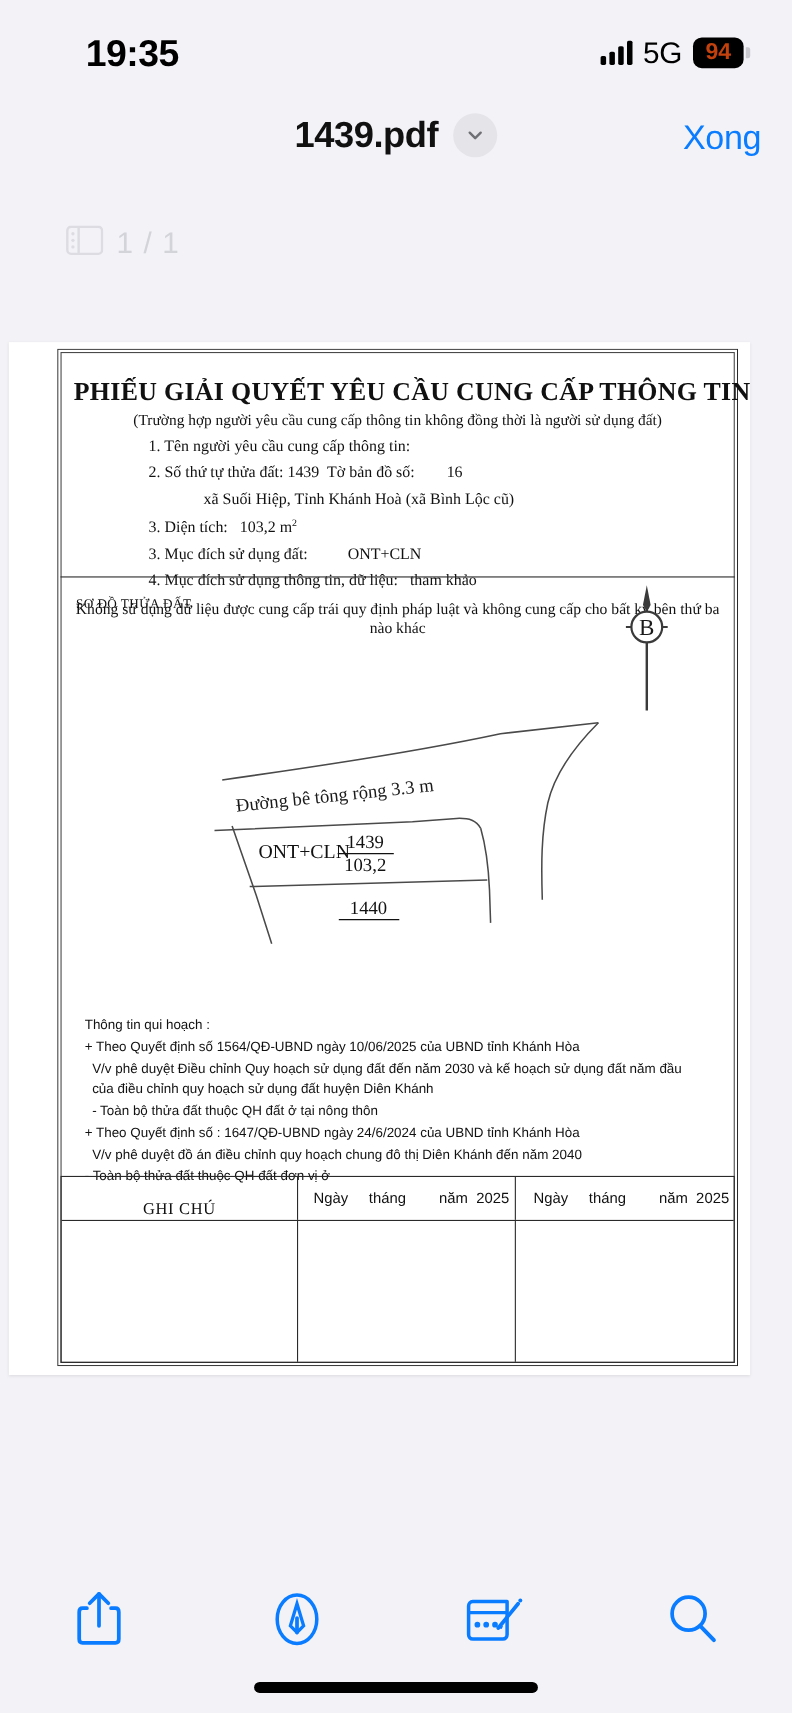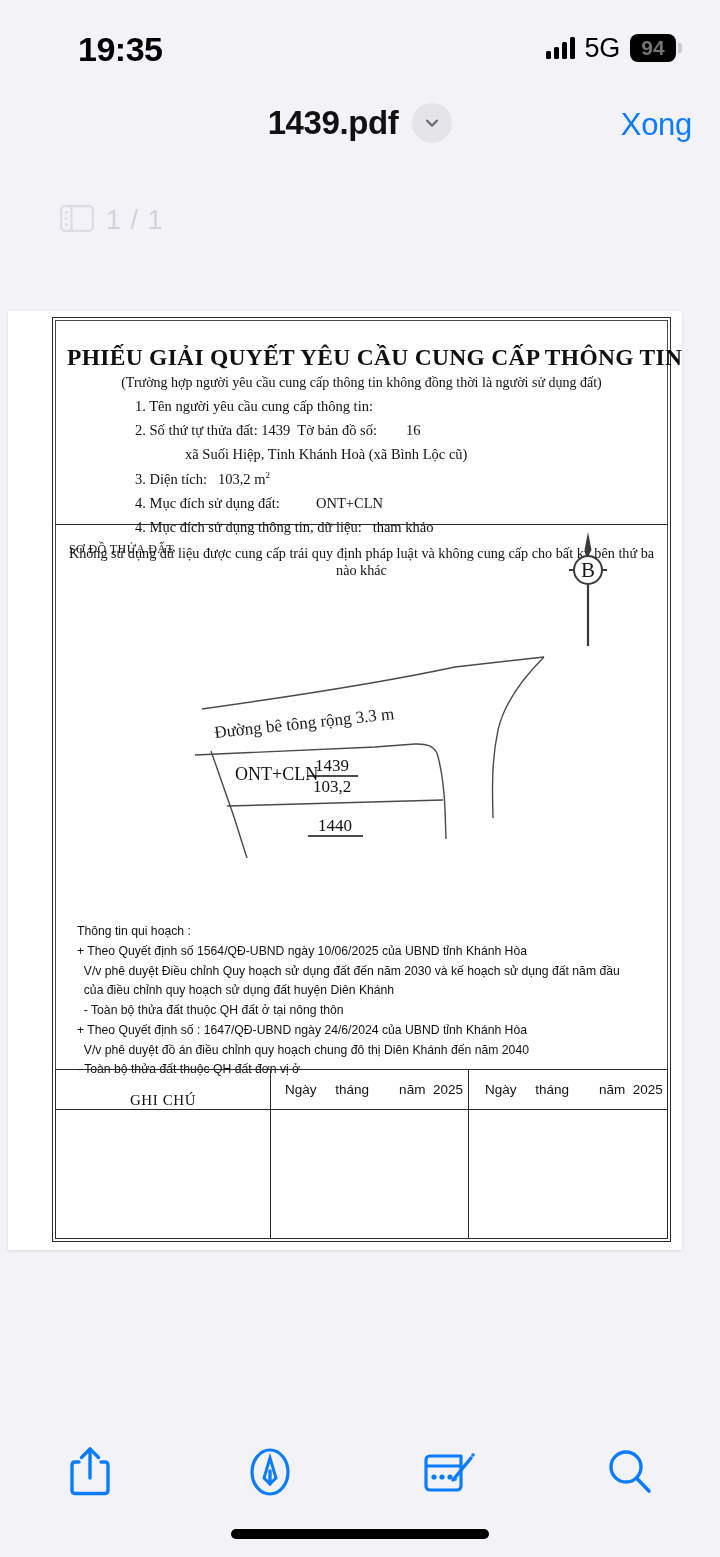--- a/index.html
+++ b/index.html
@@ -21,21 +21,21 @@
   .sb-right { position:absolute; right:38px; top:30px; display:flex; align-items:center; gap:10px; height:36px; }
   .bars { display:flex; align-items:flex-end; gap:3px; height:22px; }
   .bars i { display:block; width:5px; background:#000; border-radius:1.5px; }
   .bars i:nth-child(1){height:8px;}
   .bars i:nth-child(2){height:12px;}
   .bars i:nth-child(3){height:17px;}
   .bars i:nth-child(4){height:22px;}
   .sb-net { font-size:27px; font-weight:500; color:#000; letter-spacing:-0.3px; }
   .batt { position:relative; display:flex; align-items:center; }
   .batt-body {
-    background:#000; color:#737373; font-size:21px; font-weight:700;
+    background:#000; color:#c2410c; font-size:21px; font-weight:700;
     border-radius:8px; padding:3px 8px 4px; line-height:1;
     min-width:46px; text-align:center;
   }
   .batt-tip { width:4px; height:10px; background:#c9c9cf; border-radius:0 2px 2px 0; margin-left:2px; }
 
   
   .navbar { position:absolute; top:95px; left:0; width:720px; height:80px; }
   .nav-center {
     position:absolute; left:0; right:0; top:8px;
     display:flex; align-items:center; justify-content:center; gap:14px;
@@ -185,21 +185,21 @@
   <div class="sheet">
     <div class="docframe">
 
       <div class="hdr">
         <div class="hdr-title">PHIẾU GIẢI QUYẾT YÊU CẦU CUNG CẤP THÔNG TIN</div>
         <div class="hdr-sub">(Trường hợp người yêu cầu cung cấp thông tin không đồng thời là người sử dụng đất)</div>
         <div class="hdr-line">1. Tên người yêu cầu cung cấp thông tin:</div>
         <div class="hdr-line">2. Số thứ tự thửa đất: 1439  Tờ bản đồ số:        16</div>
         <div class="hdr-line indent2">xã Suối Hiệp, Tỉnh Khánh Hoà (xã Bình Lộc cũ)</div>
         <div class="hdr-line"><span>3. Diện tích:   103,2 m</span><sup>2</sup></div>
-        <div class="hdr-line">4. Mục đích sử dụng đất:          ONT+CLN</div>
+        <div class="hdr-line">3. Mục đích sử dụng đất:          ONT+CLN</div>
         <div class="hdr-line">4. Mục đích sử dụng thông tin, dữ liệu:   tham khảo</div>
         <div class="hdr-note">Không sử dụng dữ liệu được cung cấp trái quy định pháp luật và không cung cấp cho bất kỳ bên thứ ba nào khác</div>
       </div>
 
       <div class="divider" style="top:206px;"></div>
 
       <div class="maplabel">SƠ ĐỒ THỬA ĐẤT</div>
 
       <svg class="mapsvg" viewBox="0 0 615 390">
 

